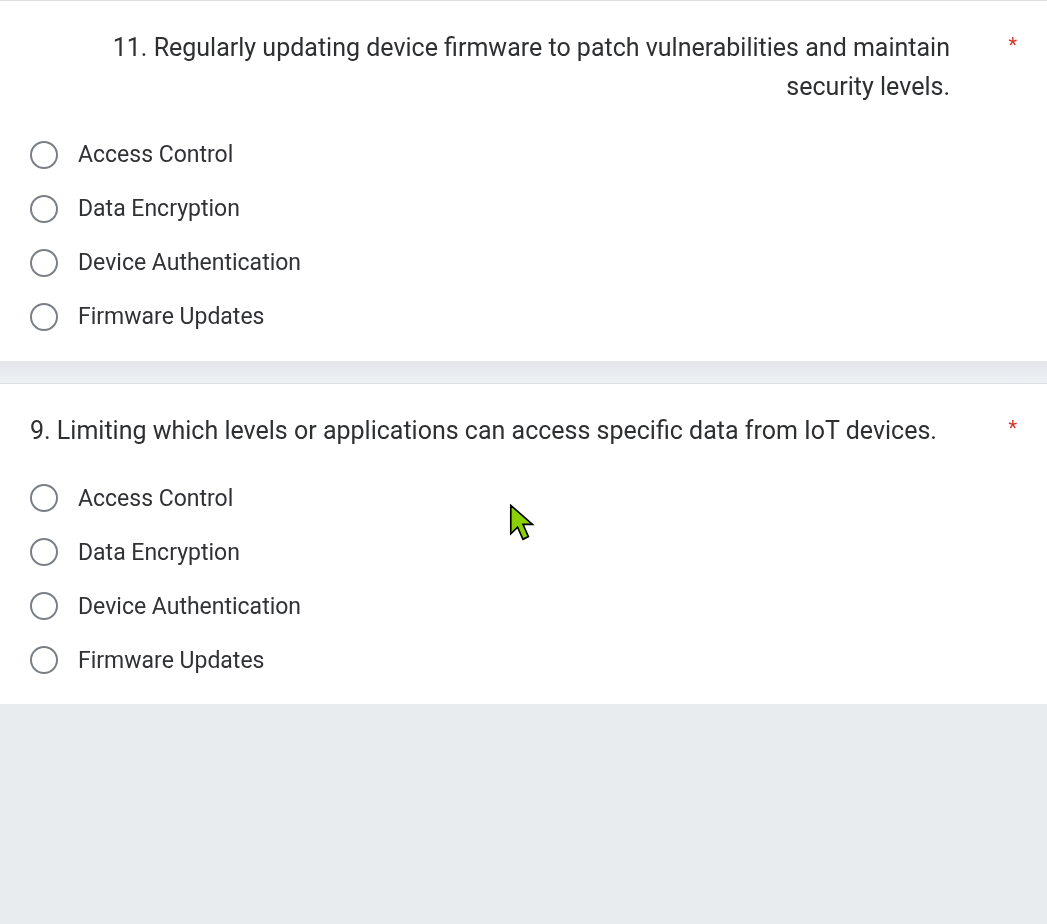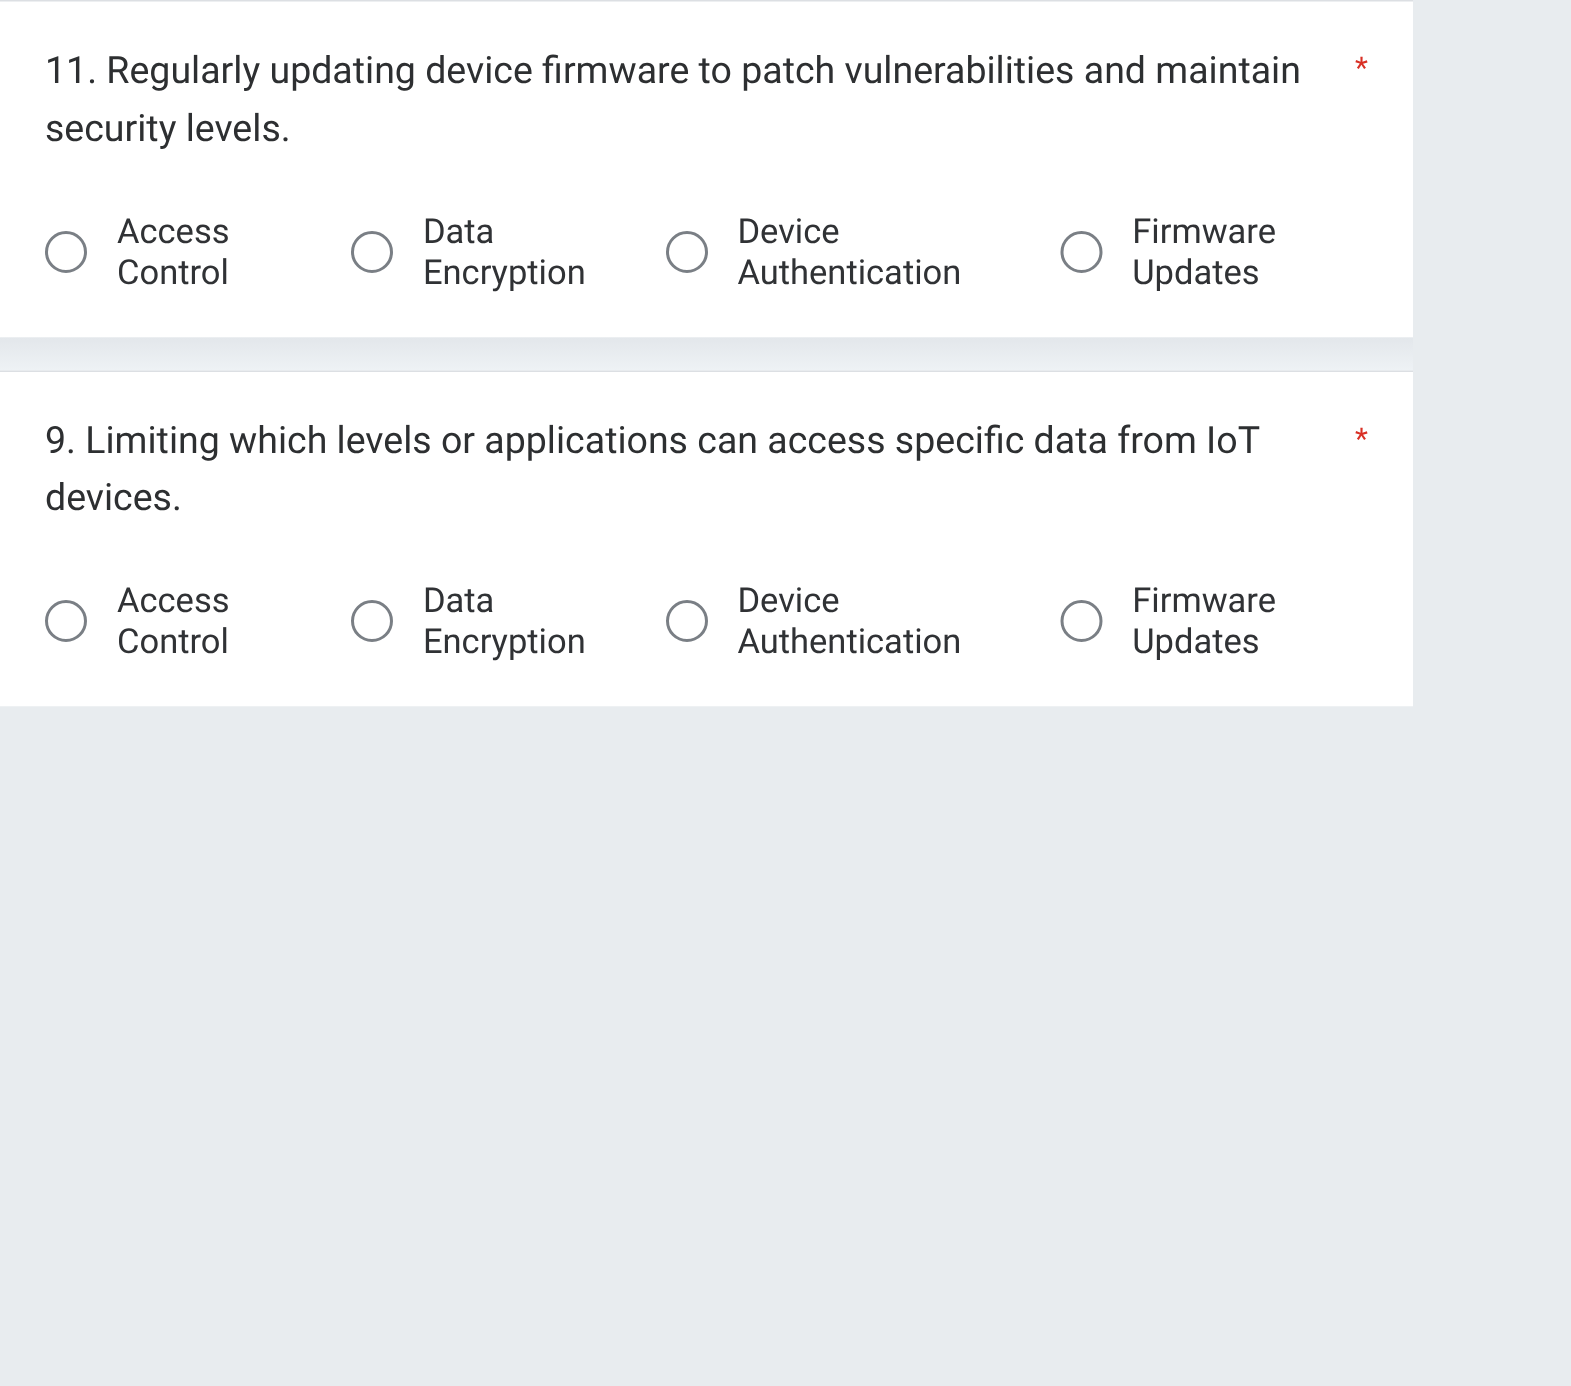--- a/index.html
+++ b/index.html
@@ -32,21 +32,21 @@
     max-width: 920px;
   }
   .required {
     color: #d93025;
     font-size: 20px;
     margin-left: 10px;
     margin-top: 4px;
   }
   .options {
     display: flex;
-    flex-direction: row;
+    flex-direction: column;
     gap: 26px;
   }
   .option {
     display: flex;
     align-items: center;
     gap: 20px;
     cursor: pointer;
   }
   .radio-outer {
     width: 28px;
@@ -63,21 +63,22 @@
   .cursor {
     position: absolute;
     left: 508px;
     top: 504px;
     width: 30px;
     height: 38px;
     pointer-events: none;
   }
   .page {
     position: relative;
-    width: 942px;
+    width: 1047px;
+    text-align: right;
   }
 </style>
 </head>
 <body>
 
 <div class="page">
 
   <div class="card">
     <div class="question-row">
       <div class="question-text">

